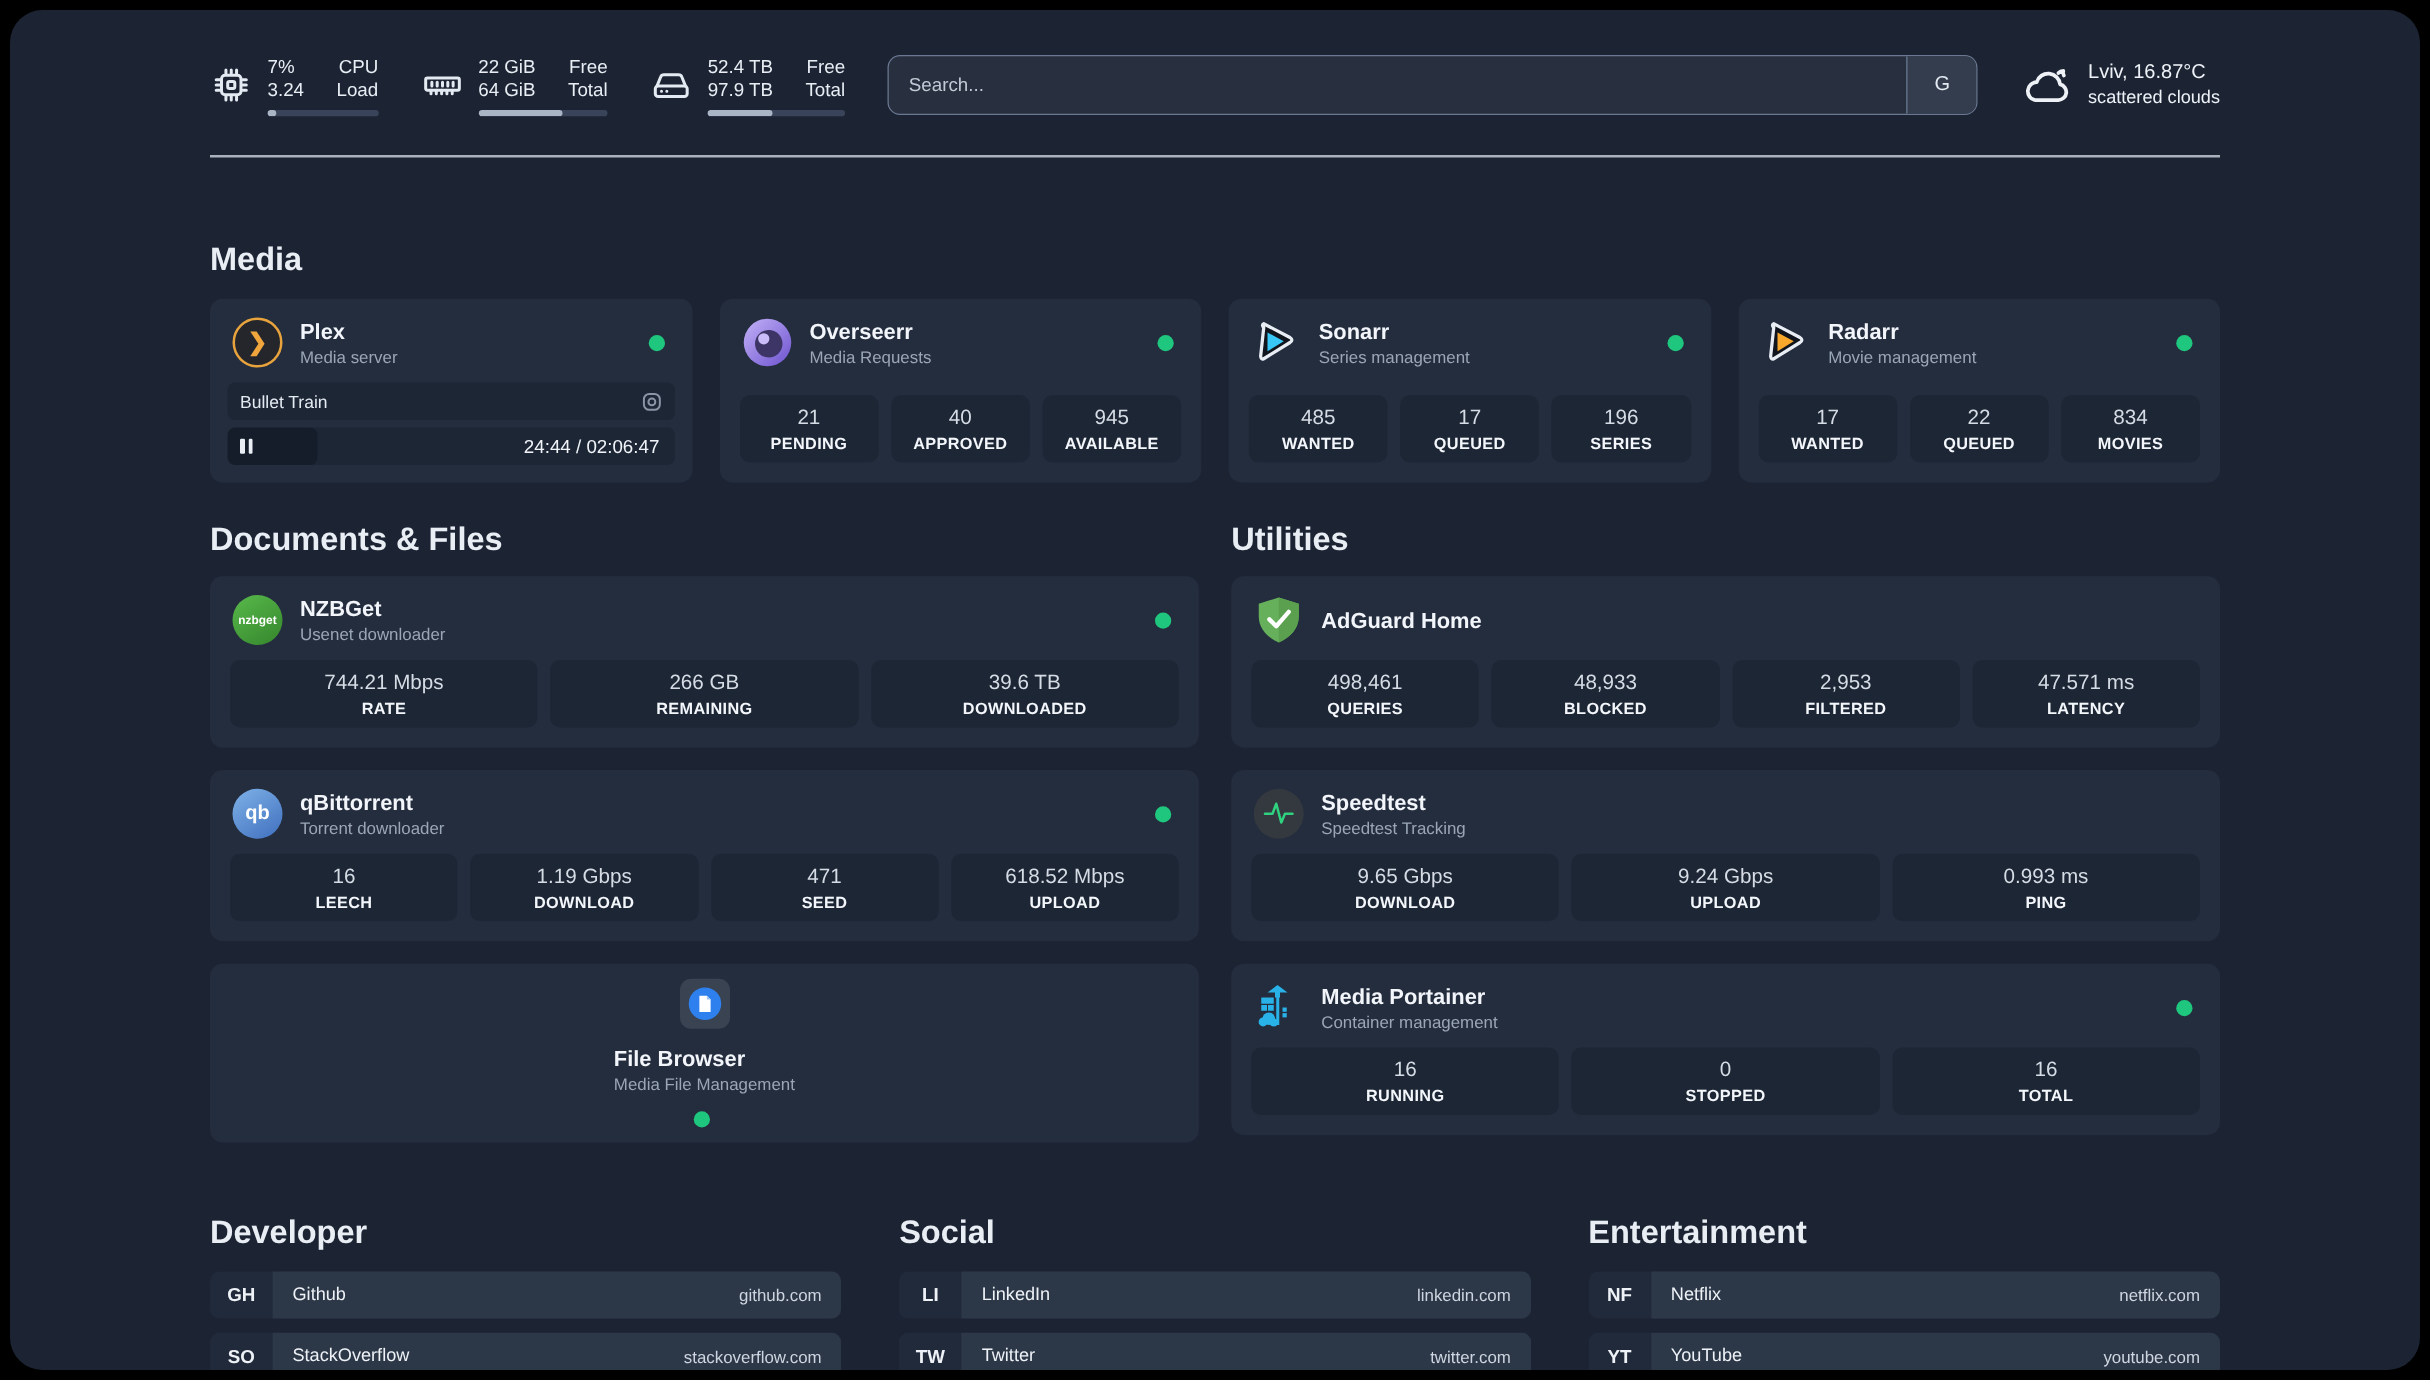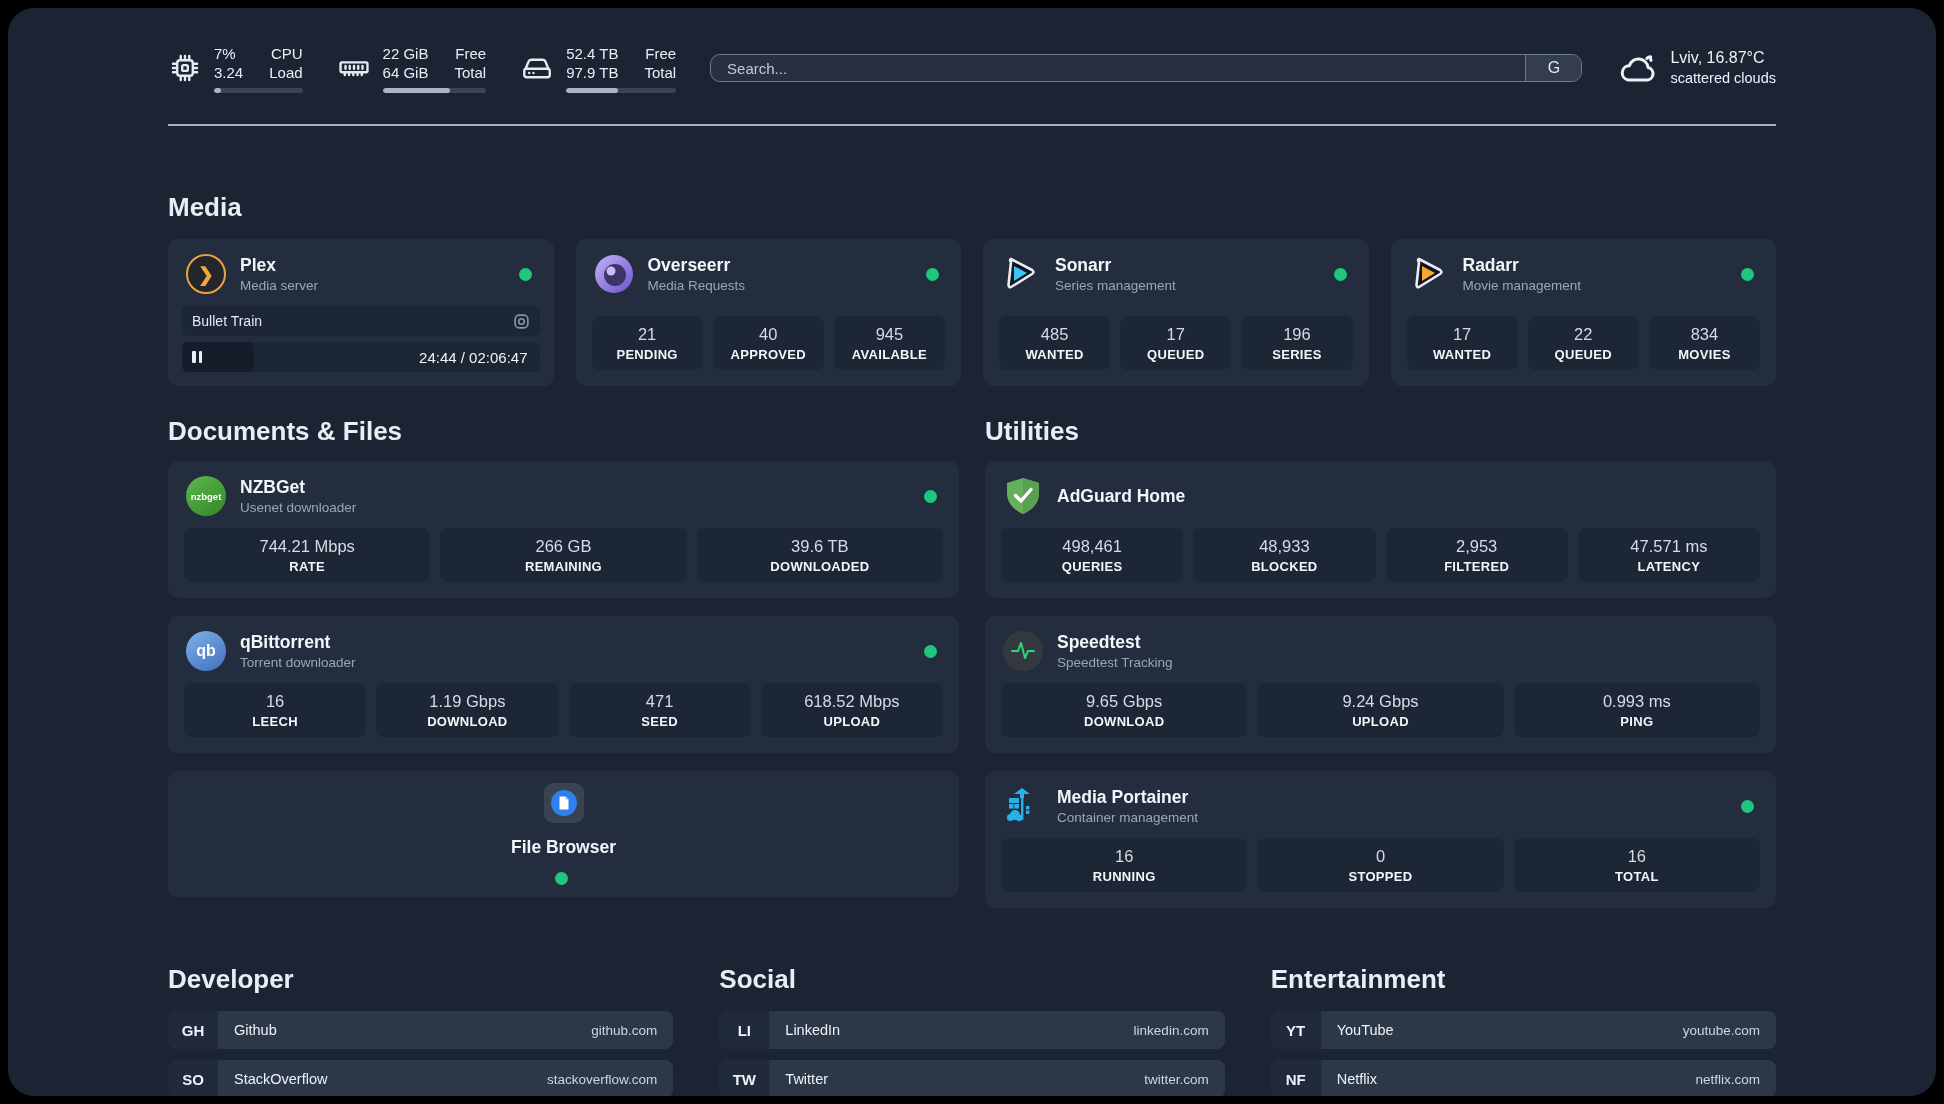--- a/index.html
+++ b/index.html
@@ -12,21 +12,21 @@
   
   .topbar { display:flex; align-items:center; gap:34px; height:52px; }
   .sysgroup { display:flex; align-items:center; gap:12px; flex:none; }
   .sysicon { width:34px; height:34px; flex:none; color:#e4eaf2; }
   .sysbody { display:flex; flex-direction:column; gap:5px; }
   .sysrows { display:flex; gap:26px; }
   .syscol { display:flex; flex-direction:column; font-size:15px; line-height:1.3; color:#e9eef5; }
   .syscol.right { text-align:right; }
   .systrack { height:5px; border-radius:3px; background:#39445a; overflow:hidden; }
   .sysfill { height:100%; border-radius:3px; background:#a9b4c4; }
-  .searchwrap { flex:1; display:flex; align-items:stretch; height:28px;
+  .searchwrap { flex:1; display:flex; align-items:stretch; height:48px;
     border:1.5px solid #6a7891; border-radius:10px; background:#28303f; overflow:hidden; }
   .searchwrap input { flex:1; background:transparent; border:none; outline:none;
     color:#e9eef5; font-size:15px; padding:0 16px; font-family:"Liberation Sans", sans-serif; }
   .searchwrap input::placeholder { color:#c3cad6; }
   .search-engine { width:56px; display:flex; align-items:center; justify-content:center;
     background:#333d4e; border-left:1.5px solid #6a7891; font-size:16px; color:#e4eaf2; cursor:pointer; }
   .weather { display:flex; align-items:center; gap:12px; flex:none; }
   .weather-icon { width:42px; height:34px; color:#eef2f7; }
   .weather-text { display:flex; flex-direction:column; font-size:16px; line-height:1.3; }
   .weather-text .cond { font-size:14.5px; }
@@ -362,20 +362,21 @@
           <div class="card-head">
             <div class="fb-tile">
               <svg width="30" height="30" viewBox="0 0 30 30">
                 <circle cx="15" cy="15" r="13" fill="#2d80ee"></circle>
                 <path d="M10.5 8.5h6l3 3v10h-9z" fill="#ffffff"></path>
                 <path d="M16.5 8.5v3h3z" fill="#9ec4f5"></path>
               </svg>
             </div>
             <div class="head-text">
               <div class="card-title">File Browser</div>
+              <div class="card-sub">Media File Management</div>
             </div>
             <div class="status-dot" style="background: rgb(31, 199, 126);"></div>
           </div>
         </div>
       </div>
     </div>
 
     <div>
       <div class="section-title col-title">Utilities</div>
       <div class="colstack">
@@ -512,30 +513,30 @@
         <div class="bm-main">
             <span class="bm-name">Twitter</span>
             <span class="bm-url">twitter.com</span>
           </div>
       </div>
     </div>
 
     <div>
       <div class="section-title bm-title">Entertainment</div>
       <div class="bm-row">
+        <div class="bm-abbr">NF</div>
+        <div class="bm-main">
+            <span class="bm-name">Netflix</span>
+            <span class="bm-url">netflix.com</span>
+          </div>
+      </div>
+      <div class="bm-row">
         <div class="bm-abbr">YT</div>
         <div class="bm-main">
             <span class="bm-name">YouTube</span>
             <span class="bm-url">youtube.com</span>
           </div>
       </div>
-      <div class="bm-row">
-        <div class="bm-abbr">NF</div>
-        <div class="bm-main">
-            <span class="bm-name">Netflix</span>
-            <span class="bm-url">netflix.com</span>
-          </div>
-      </div>
 
     </div>
   </div>
 
 </div>
 
 </body></html>

